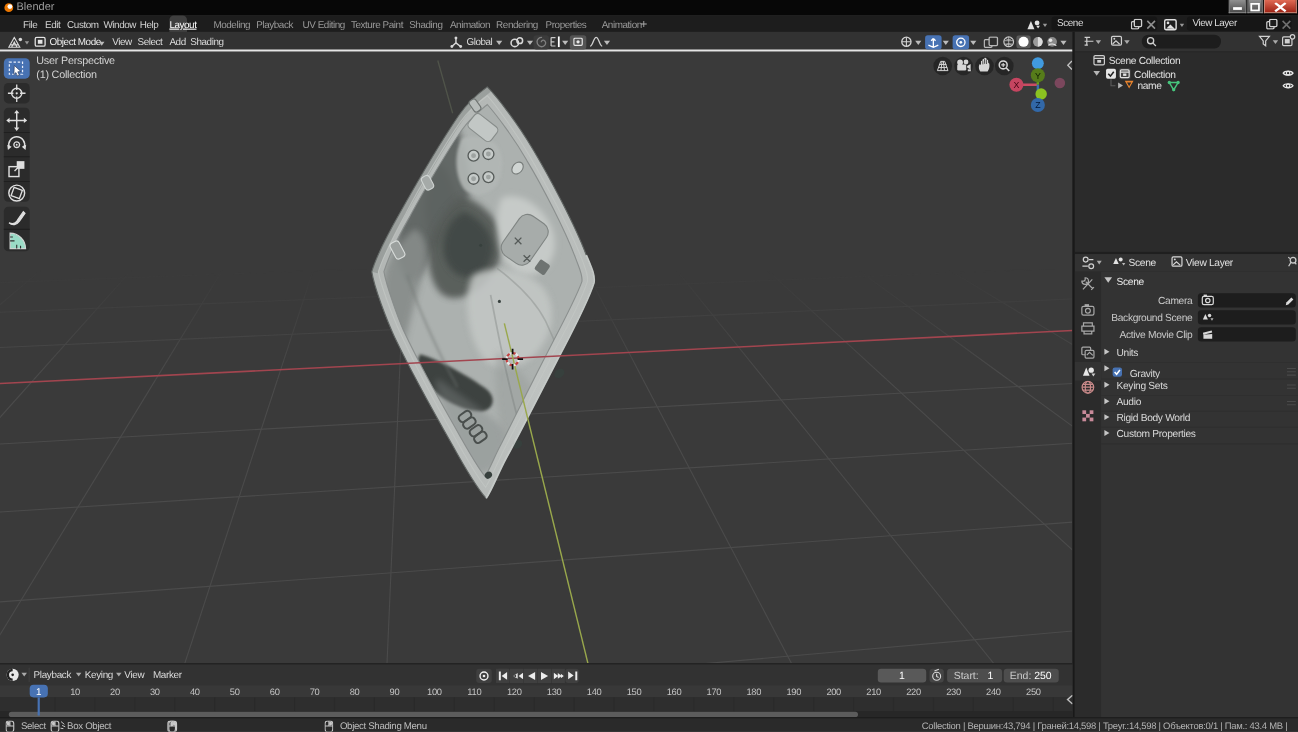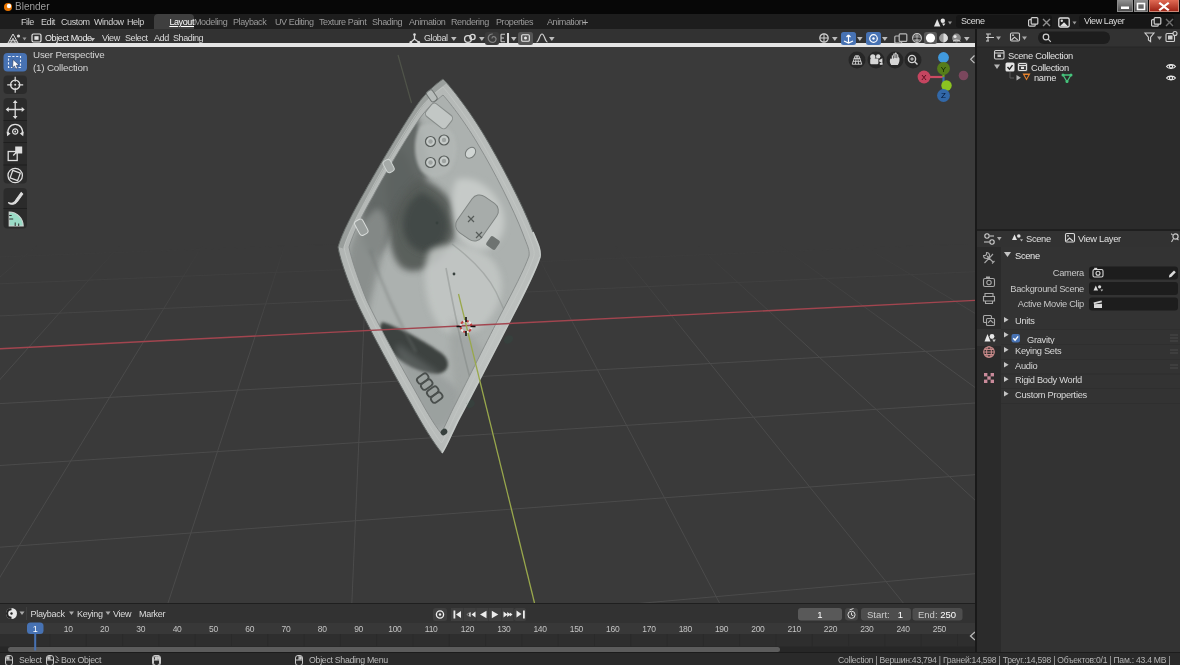--- a/index.html
+++ b/index.html
@@ -11,21 +11,21 @@
   #titlebar { position:absolute; left:0; top:0; width:1180px; height:14px; background:#070707; }
   #titlebar .t { position:absolute; left:15px; top:1px; font-size:10px; color:#9d9d9d; }
   .winbtn { position:absolute; top:0; height:12px; border:1px solid #8a8a8a; border-top:none;
     background:linear-gradient(#909090,#4e4e4e); color:#fff; text-align:center; }
   
   #menubar { position:absolute; left:0; top:14px; width:1180px; height:15px; background:#1d1d1d; }
   .mn { position:absolute; top:3px; font-size:9px; letter-spacing:-0.4px; color:#d2d2d2; }
   .wtab { position:absolute; top:0px; height:15px; line-height:16px; font-size:9px; letter-spacing:-0.4px; color:#9a9a9a; }
   .wtab.act { color:#fff; background:#3f3f3f; border-radius:4px 4px 0 0; }
   
-  #toolhdr { position:absolute; left:0; top:29px; width:1100px; height:18px; background:#323232; border-bottom:4px solid #e5e5e5;}
+  #toolhdr { position:absolute; left:0; top:29px; width:1100px; height:18px; background:#323232; border-bottom:2px solid #e5e5e5;}
   .th { position:absolute; top:4px; font-size:9px; letter-spacing:-0.4px; color:#dcdcdc; }
   
   #viewport { position:absolute; left:0; top:47px; width:975px; height:556px; background:#3a3a3a; overflow:hidden; }
   
   #rightcol { position:absolute; left:975px; top:29px; width:205px; height:623px; background:#2b2b2b; border-left:2px solid #191919; }
   
   #timeline { position:absolute; left:0; top:603px; width:975px; height:49px; background:#2e2e2e; border-top:1px solid #1f1f1f; }
   
   #statusbar { position:absolute; left:0; top:652px; width:1180px; height:13px; background:#2a2a2a; border-top:1px solid #1c1c1c; }
   .sb { position:absolute; top:1.5px; font-size:8.8px; letter-spacing:-0.3px; color:#bdbdbd; }
@@ -56,21 +56,21 @@
   <div id="menubar">
     <svg class="abs" style="left:5px;top:17px" width="13" height="11" viewBox="0 0 14 11">
         <path d="M9.2 3.2 C10.8 2 12.6 2.6 13.2 4.4 C13.8 6.3 12.4 8.3 10.3 8.5 C8.6 8.7 7 7.6 6.7 6 L2.2 5.8 L5.8 8.8 L3.6 9 L0.2 5.2 L5.6 4.6 L1.8 2.2 L4.6 2.1 Z" fill="#eb8b2f"></path>
         <circle cx="10.1" cy="5.4" r="1.7" fill="#fff"></circle>
       </svg>
     <div class="mn" style="left:21px">File</div>
     <div class="mn" style="left:41px">Edit</div>
     <div class="mn" style="left:61px">Custom</div>
     <div class="mn" style="left:94px">Window</div>
     <div class="mn" style="left:127px">Help</div>
-    <div class="wtab act" style="left:154px;width:40px;text-align:right;text-decoration:underline;">Layout</div>
+    <div class="wtab act" style="left:154px;width:16px;text-align:center;text-decoration:underline;">Layout</div>
     <div class="wtab" style="left:194px">Modeling</div>
     <div class="wtab" style="left:233px">Playback</div>
     <div class="wtab" style="left:275px">UV Editing</div>
     <div class="wtab" style="left:319px">Texture Paint</div>
     <div class="wtab" style="left:372px">Shading</div>
     <div class="wtab" style="left:409px">Animation</div>
     <div class="wtab" style="left:451px">Rendering</div>
     <div class="wtab" style="left:496px">Properties</div>
     <div class="wtab" style="left:547px">Animation</div>
     <div class="wtab" style="left:582px;color:#aaa;font-size:11px;">+</div>

